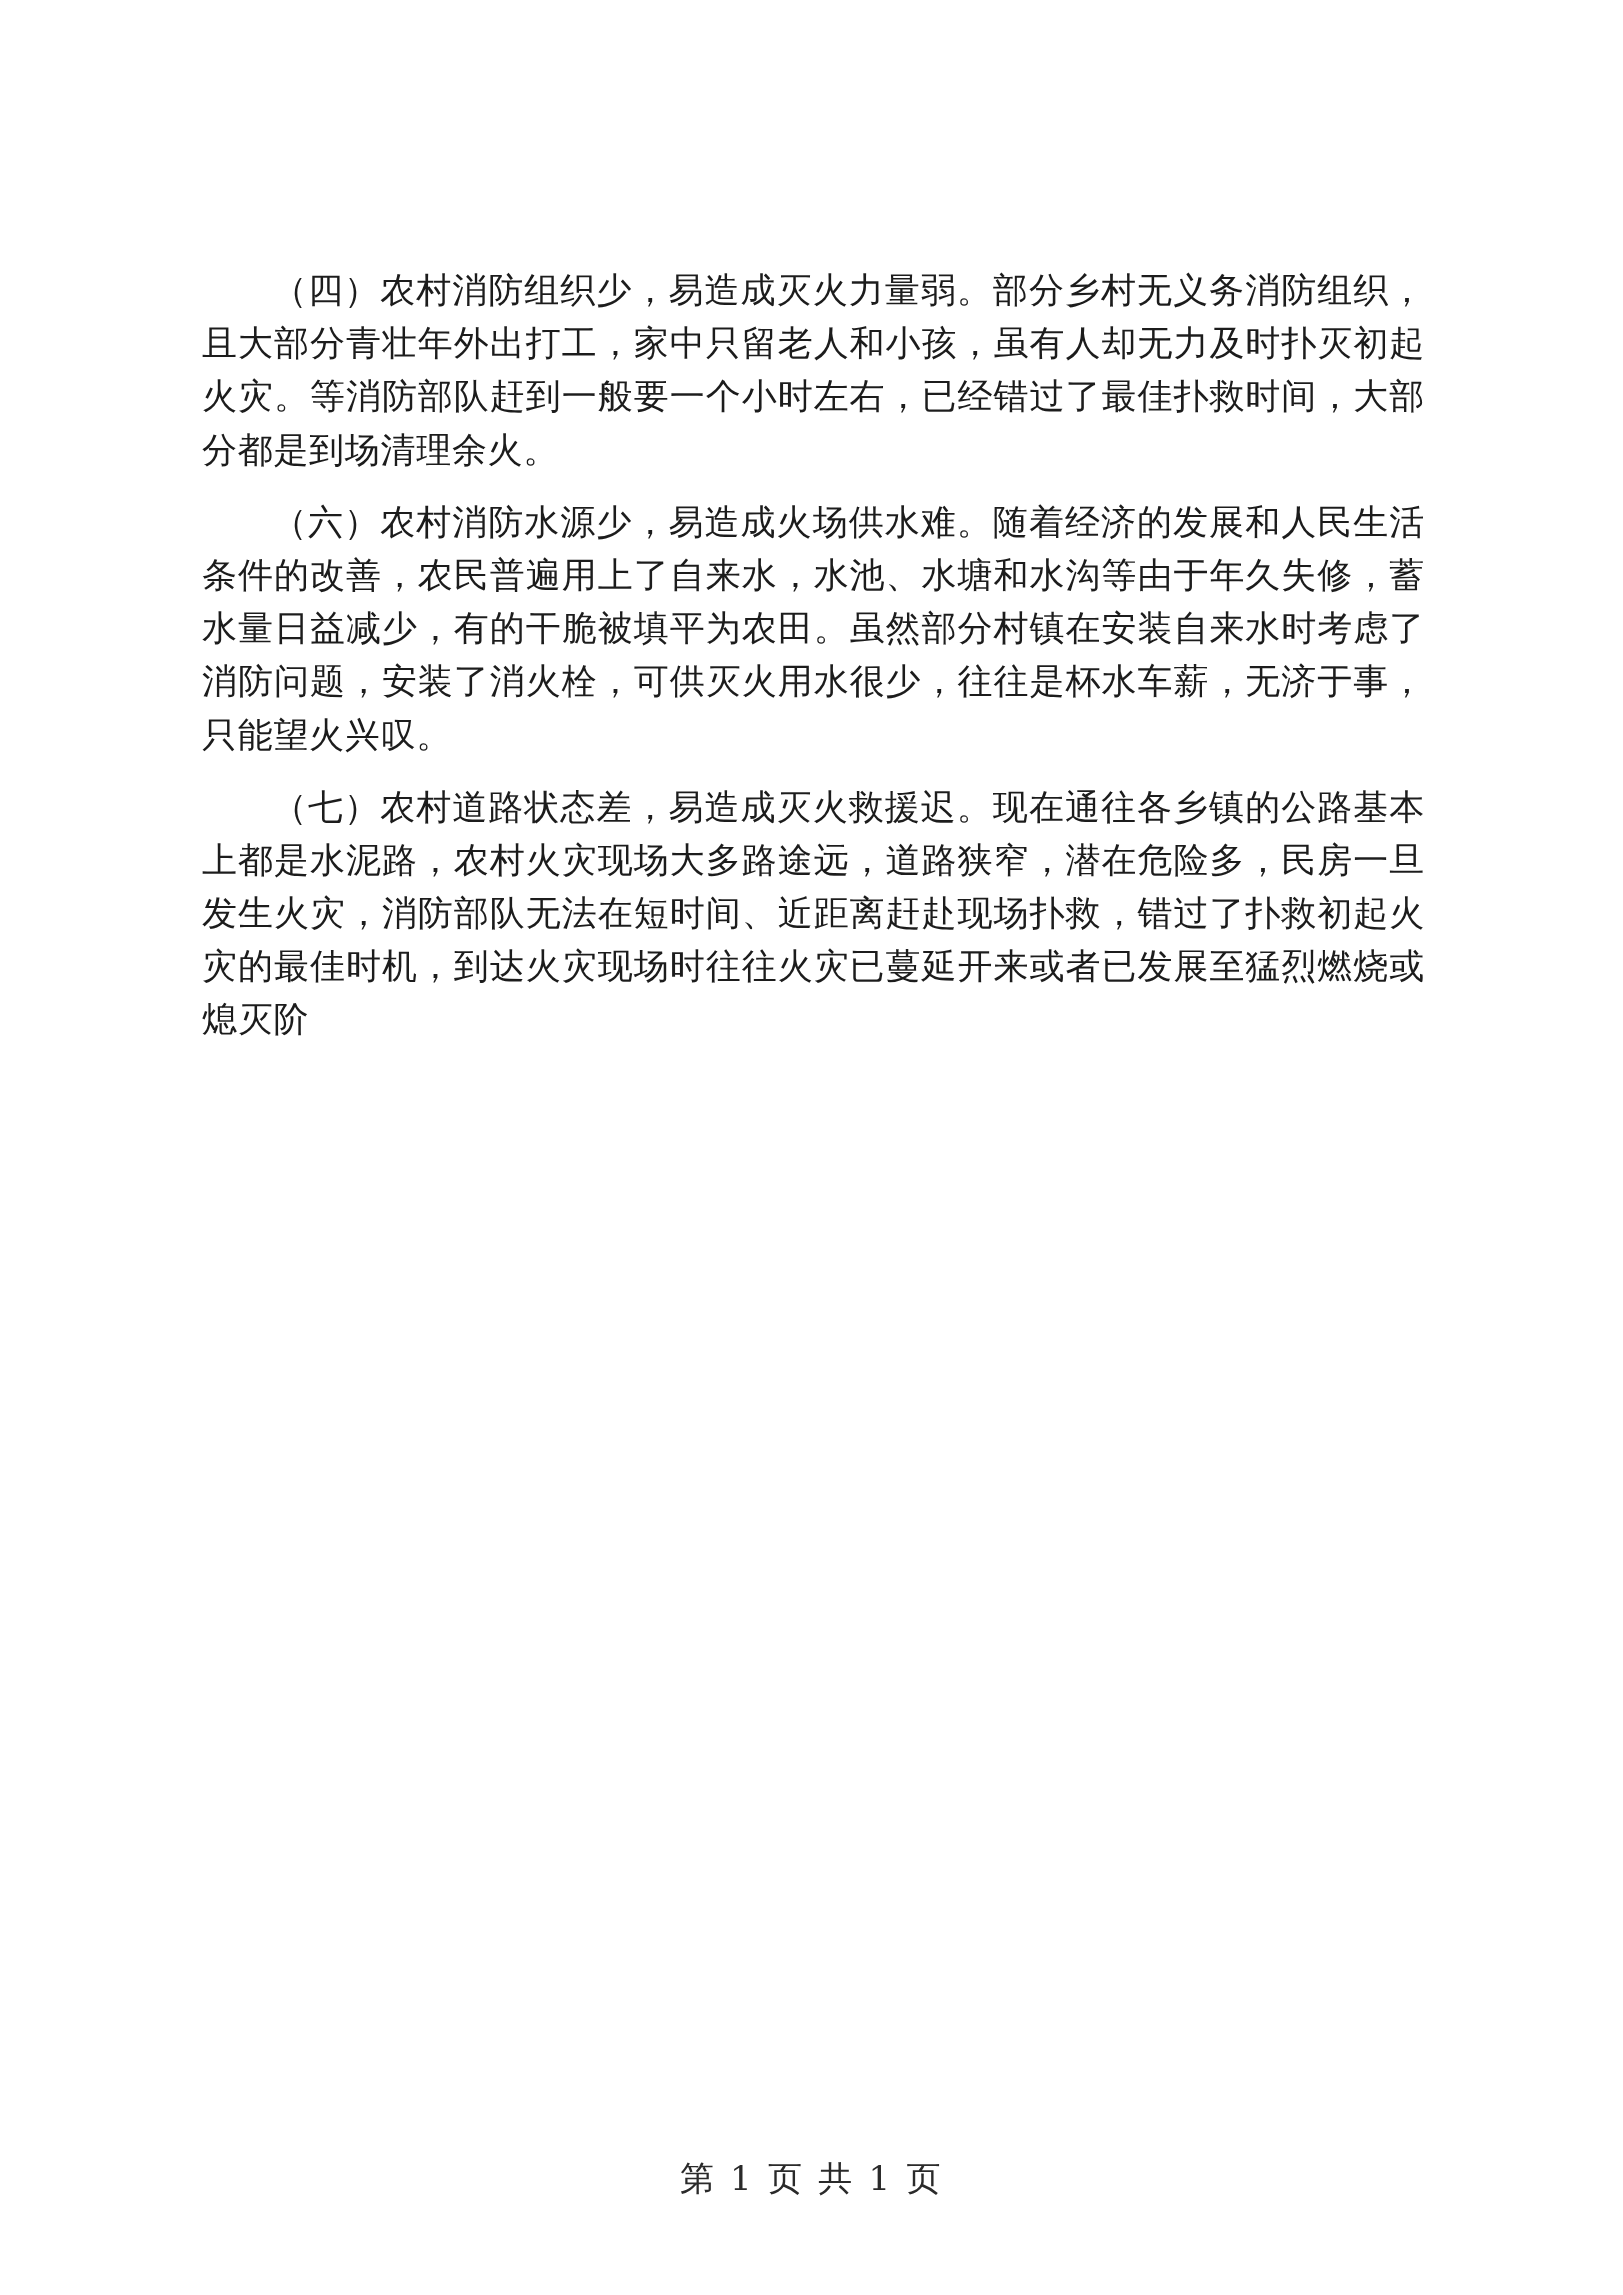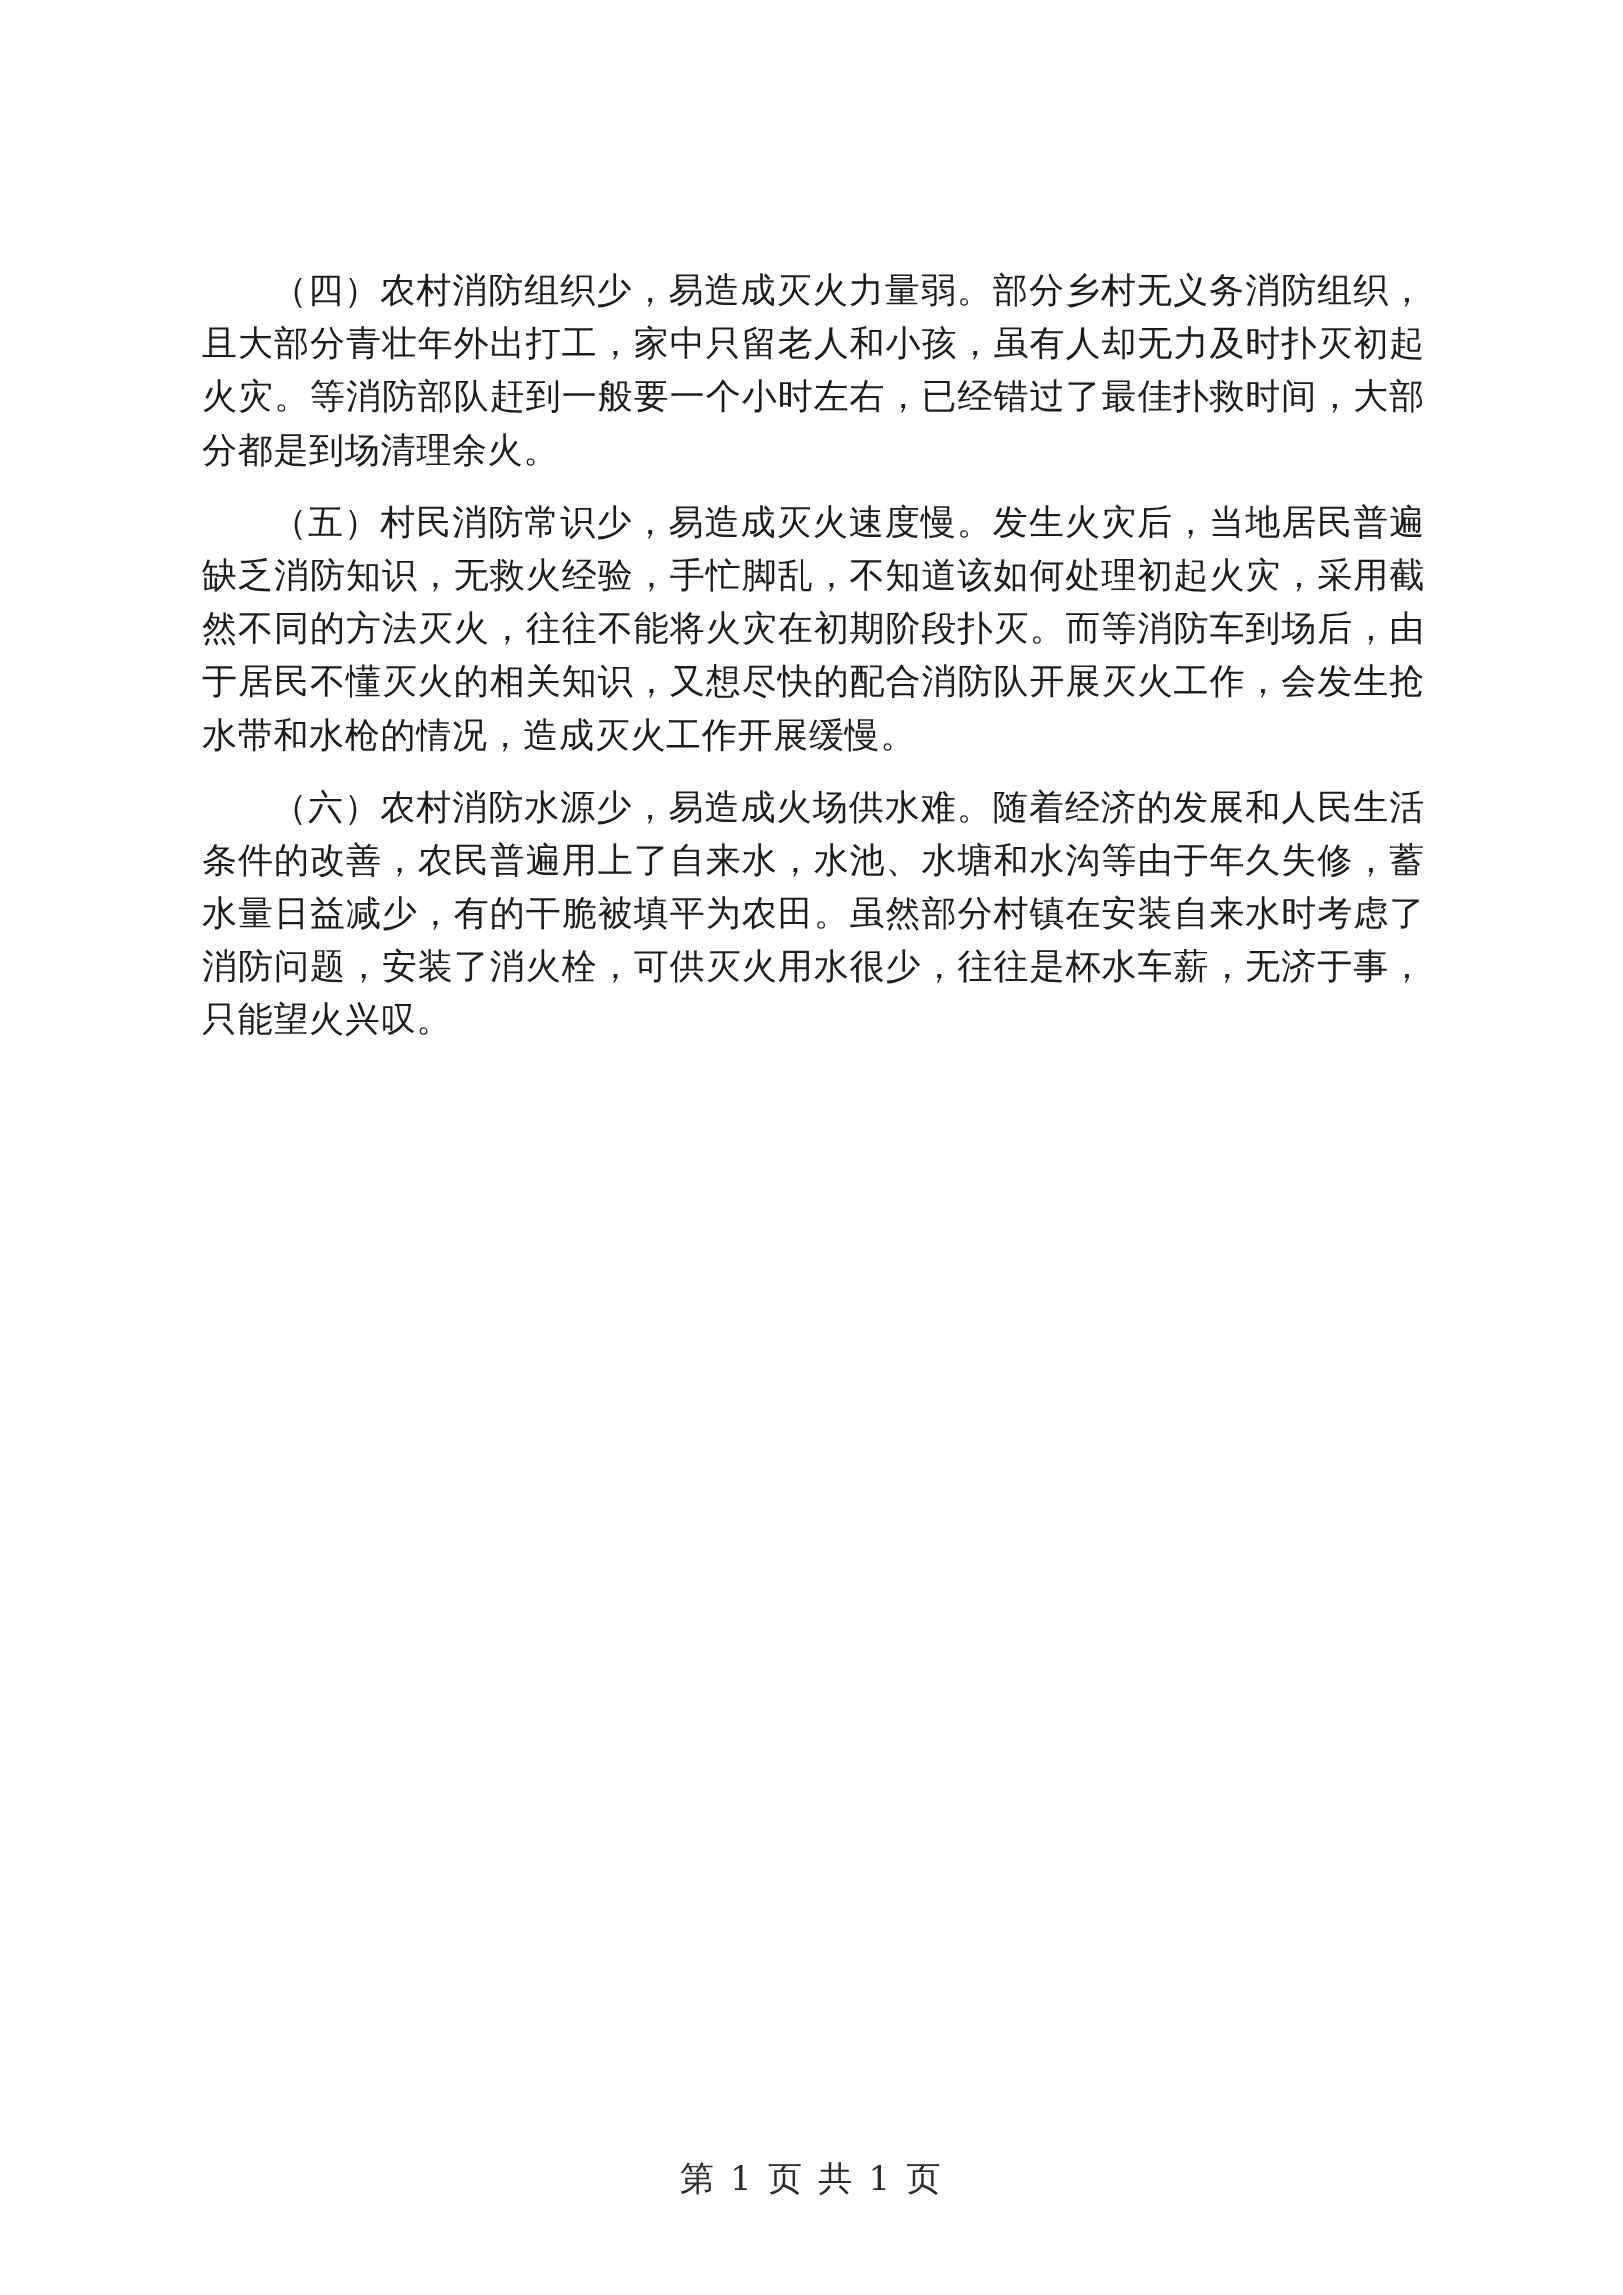--- a/index.html
+++ b/index.html
@@ -49,20 +49,20 @@
     font-family: "DejaVu Serif", serif;
   }
 </style>
 </head>
 <body>
 
 <div class="page">
 
   <div class="doc-body">
     <p class="para">（四）农村消防组织少，易造成灭火力量弱。部分乡村无义务消防组织，且大部分青壮年外出打工，家中只留老人和小孩，虽有人却无力及时扑灭初起火灾。等消防部队赶到一般要一个小时左右，已经错过了最佳扑救时间，大部分都是到场清理余火。</p>
-    <p class="para">（五）村民消防常识少，易造成灭火速度慢。发生火灾后，当地居民普遍缺乏消防知识，无救火经验，手忙脚乱，不知道该如何处理初起火灾，采用截然不同的方法灭火，往往不能将火灾在初期阶段扑灭。而等消防车到场后，由于居民不懂灭火的相关知识，又想尽快的配合消防队开展灭火工作，会发生抢水带和水枪的情况，造成灭火工作开展缓慢。</p>
     <p class="para">（六）农村消防水源少，易造成火场供水难。随着经济的发展和人民生活条件的改善，农民普遍用上了自来水，水池、水塘和水沟等由于年久失修，蓄水量日益减少，有的干脆被填平为农田。虽然部分村镇在安装自来水时考虑了消防问题，安装了消火栓，可供灭火用水很少，往往是杯水车薪，无济于事，只能望火兴叹。</p>
+    <p class="para">（七）农村道路状态差，易造成灭火救援迟。现在通往各乡镇的公路基本上都是水泥路，农村火灾现场大多路途远，道路狭窄，潜在危险多，民房一旦发生火灾，消防部队无法在短时间、近距离赶赴现场扑救，错过了扑救初起火灾的最佳时机，到达火灾现场时往往火灾已蔓延开来或者已发展至猛烈燃烧或熄灭阶</p>
   </div>
 
   <div class="footer">第 1 页  共 1 页</div>
 
 </div>
 
 
 </body></html>

